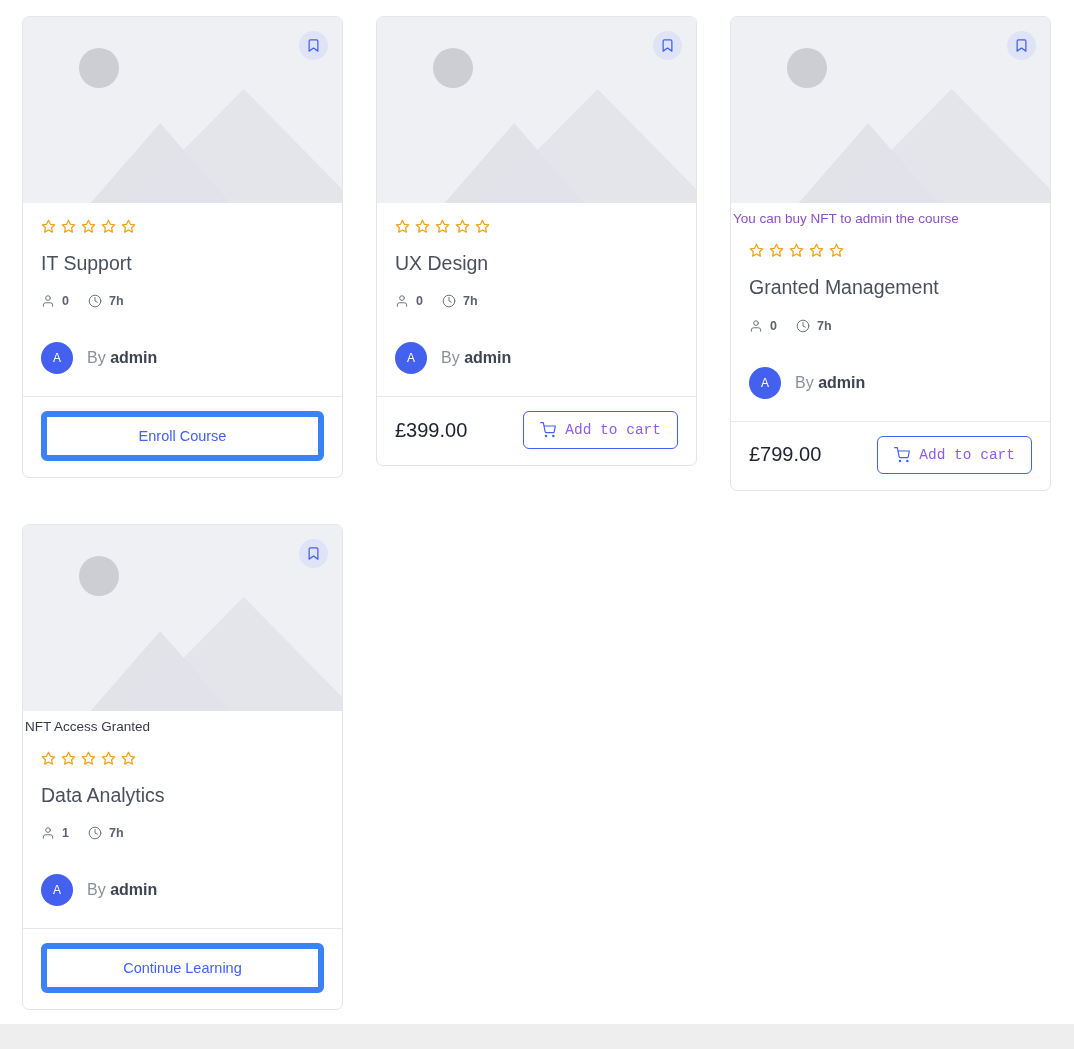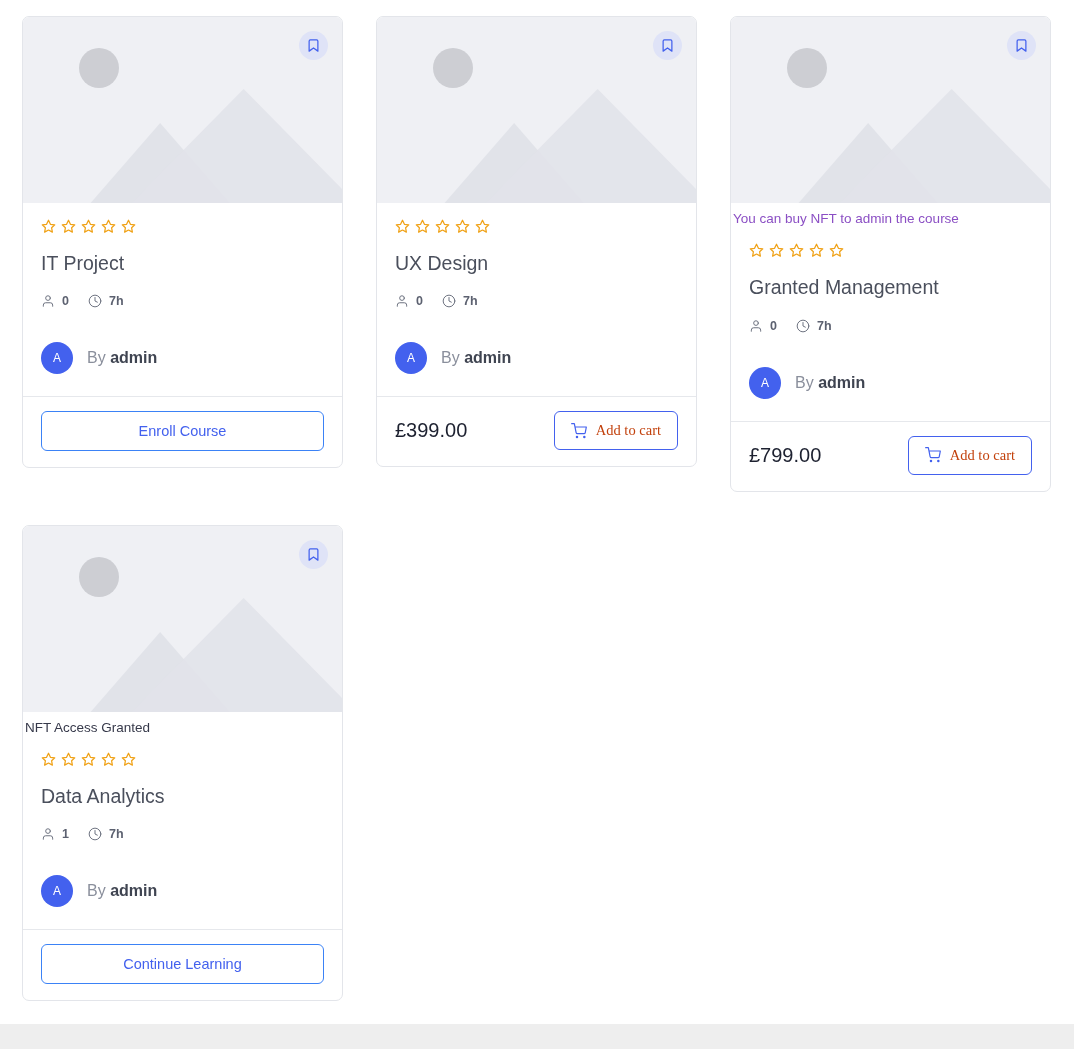--- a/index.html
+++ b/index.html
@@ -142,47 +142,47 @@
   
   .footer {
     border-top: 1px solid #e6e8ec;
     padding: 14px 18px 16px 18px;
     display: flex;
     align-items: center;
   }
   .btn-outline {
     flex: 1 1 auto;
     text-align: center;
-    border: 1px solid #3b82f6;
+    border: 6px solid #3b82f6;
     border-radius: 6px;
     color: #4361ee;
     background: #ffffff;
     font-size: 14.5px;
     padding: 11px 6px;
     cursor: pointer;
     font-family: inherit;
   }
   .footer.price-row { justify-content: space-between; }
   .price {
     font-size: 20px;
     font-weight: 400;
     color: #1d2130;
   }
   .btn-cart {
     border: 1px solid #4361ee;
     border-radius: 6px;
-    color: #c2410c;
+    color: #8b5cf6;
     background: #ffffff;
     font-size: 14.5px;
     padding: 10px 16px;
     display: flex;
     align-items: center;
     gap: 9px;
     cursor: pointer;
-    font-family: Liberation Serif, serif;
+    font-family: Liberation Mono, monospace;
   }
   .btn-cart svg { display:block; }
 
   .bottom-strip {
     position: absolute;
     left: 0; right: 0; bottom: 0;
     height: 25px;
     background: #eeeeee;
   }
 </style>
@@ -225,21 +225,21 @@
               <svg width="15" height="15" viewBox="0 0 24 24" fill="none" stroke="#f0a217" stroke-width="2" stroke-linecap="round" stroke-linejoin="round">
                 <polygon points="12 2 15.09 8.5 22 9.3 17 14.1 18.2 21 12 17.7 5.8 21 7 14.1 2 9.3 8.91 8.5 12 2"></polygon>
               </svg>
             </span>
             <span>
               <svg width="15" height="15" viewBox="0 0 24 24" fill="none" stroke="#f0a217" stroke-width="2" stroke-linecap="round" stroke-linejoin="round">
                 <polygon points="12 2 15.09 8.5 22 9.3 17 14.1 18.2 21 12 17.7 5.8 21 7 14.1 2 9.3 8.91 8.5 12 2"></polygon>
               </svg>
             </span>
           </div>
-          <div class="title">IT Project</div>
+          <div class="title">IT Support</div>
           <div class="meta">
             <div class="item">
               <span>
                 <svg width="14" height="14" viewBox="0 0 24 24" fill="none" stroke="#6c7180" stroke-width="1.7" stroke-linecap="round" stroke-linejoin="round">
                   <path d="M20 21v-2a4 4 0 0 0-4-4H8a4 4 0 0 0-4 4v2"></path>
                   <circle cx="12" cy="7" r="4"></circle>
                 </svg>
               </span>
               <span>0</span>
             </div>

